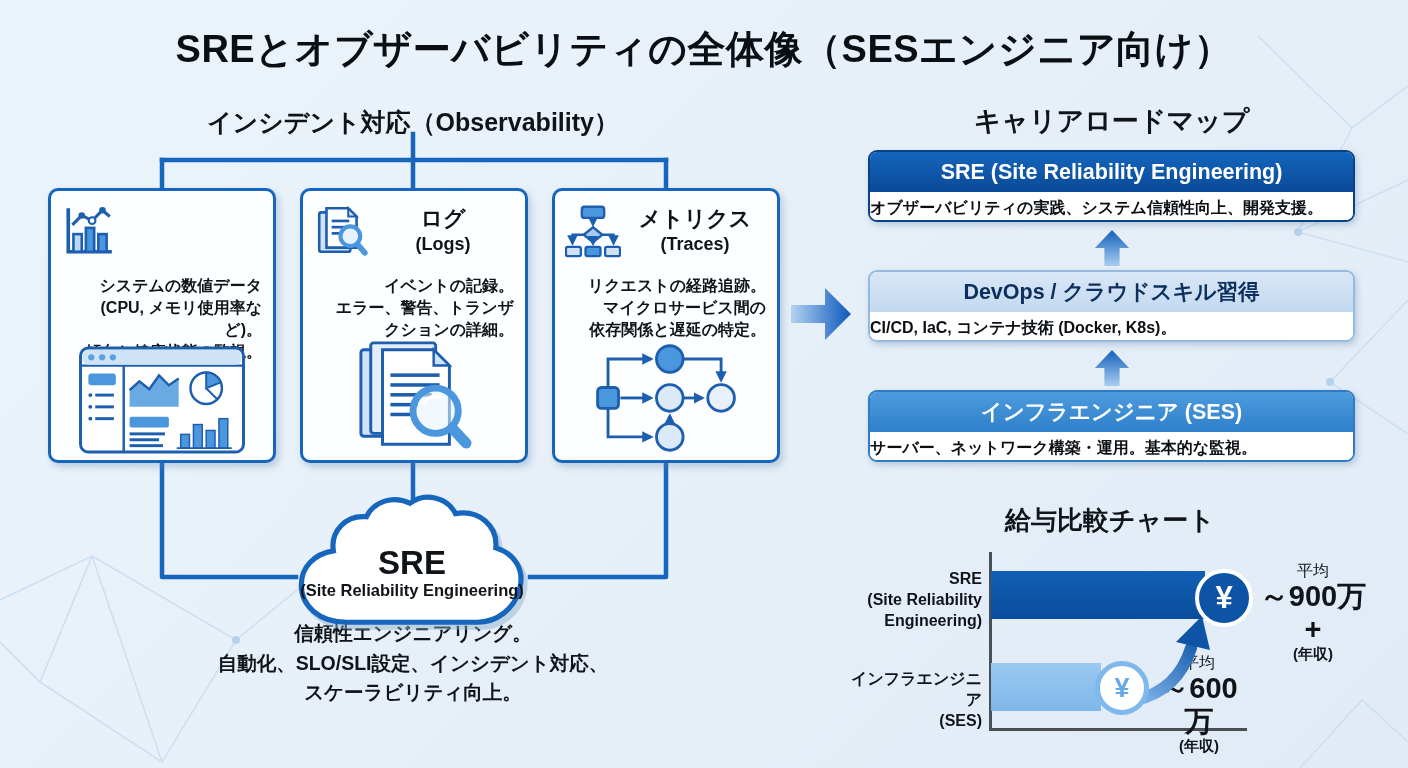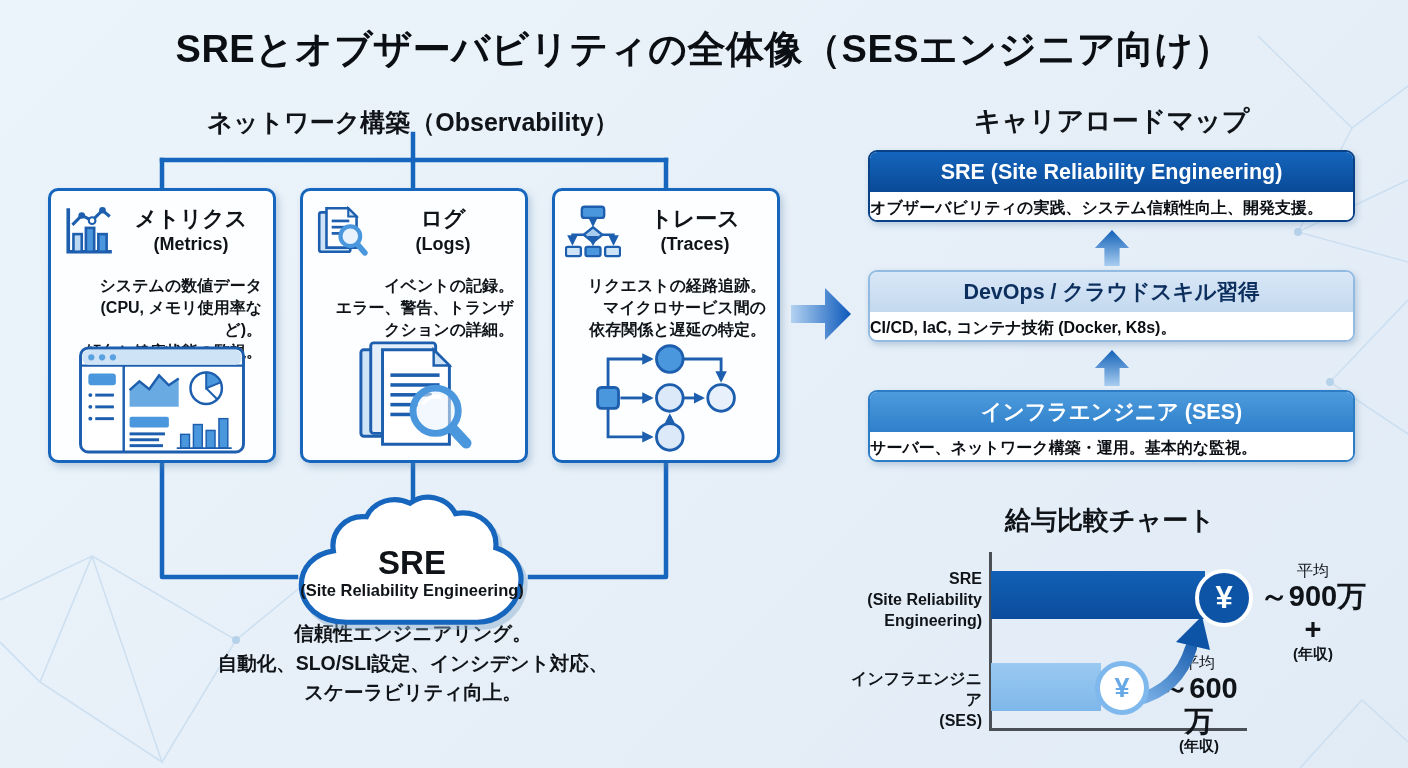--- a/index.html
+++ b/index.html
@@ -96,39 +96,35 @@
       <path d="M413,160 V190"></path>
       <path d="M666,160 V190"></path>
       <path d="M162,460 V577 H296"></path>
       <path d="M666,460 V577 H530"></path>
       <path d="M413,460 V512"></path>
     </g>
   </svg>
 
   <div class="abs main-title">SREとオブザーバビリティの全体像（SESエンジニア向け）</div>
 
-  <div class="abs obs-heading">ネットワーク構築（Observability）</div>
+  <div class="abs obs-heading">インシデント対応（Observability）</div>
   <div class="abs rm-heading">キャリアロードマップ</div>
 
   <div class="abs card" style="left:48px;">
     <div class="card-head">
       <svg class="card-icon" viewBox="0 0 54 54">
         <path d="M7,5 V47 H49" stroke="#1d5fae" stroke-width="3.5" fill="none"></path>
         <rect x="12" y="30" width="8" height="17" fill="#bcd9f4" stroke="#1d5fae" stroke-width="2.5"></rect>
         <rect x="24" y="24" width="8" height="23" fill="#4a97dd" stroke="#1d5fae" stroke-width="2.5"></rect>
         <rect x="36" y="30" width="8" height="17" fill="#4a97dd" stroke="#1d5fae" stroke-width="2.5"></rect>
         <polyline points="11,21 20,12 30,17 40,7 47,13" stroke="#1d5fae" stroke-width="3" fill="none"></polyline>
         <circle cx="20" cy="12" r="3.2" fill="#1d5fae"></circle>
         <circle cx="30" cy="17" r="3.2" fill="#fff" stroke="#1d5fae" stroke-width="2"></circle>
         <circle cx="40" cy="7" r="3.2" fill="#1d5fae"></circle>
       </svg>
-      <div class="card-titles">
-        <div class="card-title">メトリクス</div>
-        <div class="card-sub">(Metrics)</div>
-      </div>
     </div>
     <div class="card-desc pre">システムの数値データ
 (CPU, メモリ使用率など)。
 傾向と健康状態の監視。</div>
     <div class="card-illus">
       <svg width="172" height="108" viewBox="0 0 170 110">
         <rect x="2" y="2" width="166" height="106" rx="8" fill="#ffffff" stroke="#1d5fae" stroke-width="3"></rect>
         <path d="M2,20 H168" stroke="#1d5fae" stroke-width="2.5"></path>
         <rect x="4" y="4" width="162" height="15" rx="6" fill="#cfe3f7"></rect>
         <circle cx="13" cy="11.5" r="3.2" fill="#5aa1e0"></circle>
@@ -210,21 +206,21 @@
         <path d="M30,15 V22" stroke="#1d5fae" stroke-width="2.5" marker-end="url(#ahs)"></path>
         <path d="M30,25 L40,33 L30,41 L20,33 Z" fill="#a8ccf0" stroke="#1d5fae" stroke-width="2.5"></path>
         <path d="M20,33 H8 V42" stroke="#1d5fae" stroke-width="2.5" fill="none" marker-end="url(#ahs)"></path>
         <path d="M30,41 V42.5" stroke="#1d5fae" stroke-width="2.5" marker-end="url(#ahs)"></path>
         <path d="M40,33 H52 V42" stroke="#1d5fae" stroke-width="2.5" fill="none" marker-end="url(#ahs)"></path>
         <rect x="1" y="46" width="16" height="10" rx="2" fill="#cfe3f7" stroke="#1d5fae" stroke-width="2.5"></rect>
         <rect x="22" y="46" width="16" height="10" rx="2" fill="#4a97dd" stroke="#1d5fae" stroke-width="2.5"></rect>
         <rect x="43" y="46" width="16" height="10" rx="2" fill="#cfe3f7" stroke="#1d5fae" stroke-width="2.5"></rect>
       </svg>
       <div class="card-titles">
-        <div class="card-title">トレース</div>
+        <div class="card-title">メトリクス</div>
         <div class="card-sub">(Traces)</div>
       </div>
     </div>
     <div class="card-desc pre">リクエストの経路追跡。
 マイクロサービス間の
 依存関係と遅延の特定。</div>
     <div class="card-illus">
       <svg width="158" height="114" viewBox="0 0 160 120">
         <defs>
           <marker id="ahb" viewBox="0 0 10 10" refX="7.5" refY="5" markerWidth="4" markerHeight="4" orient="auto-start-reverse">

